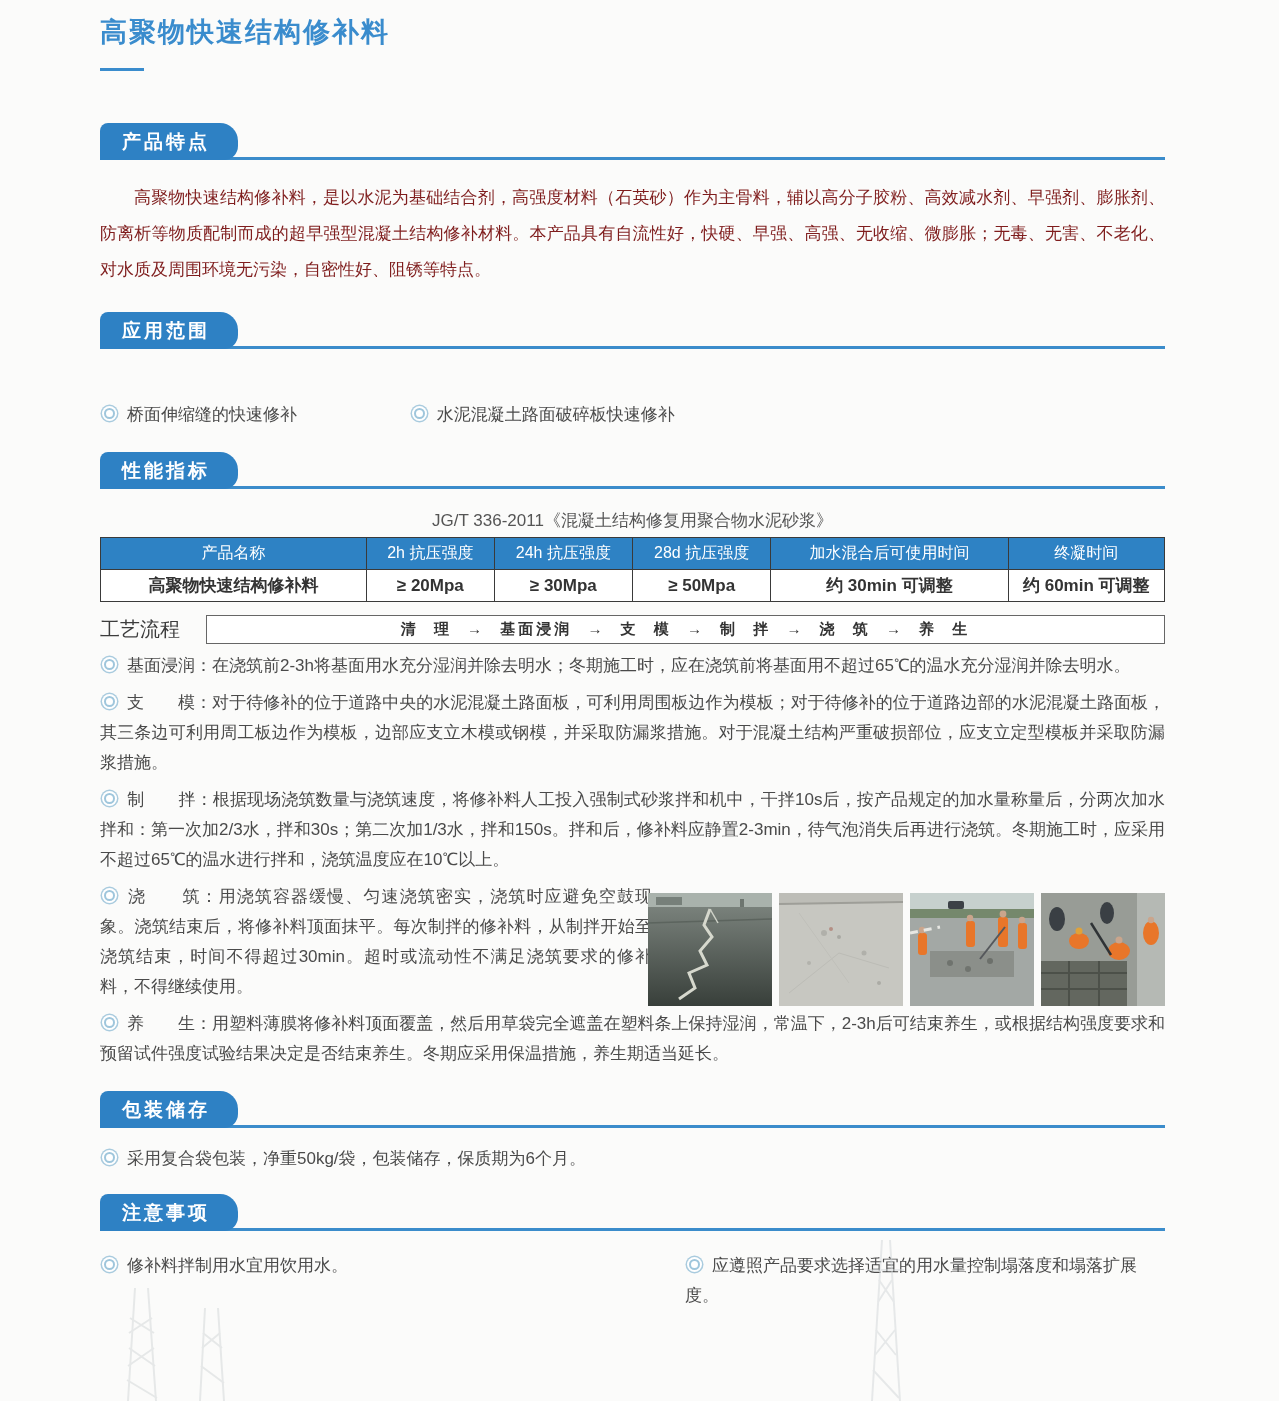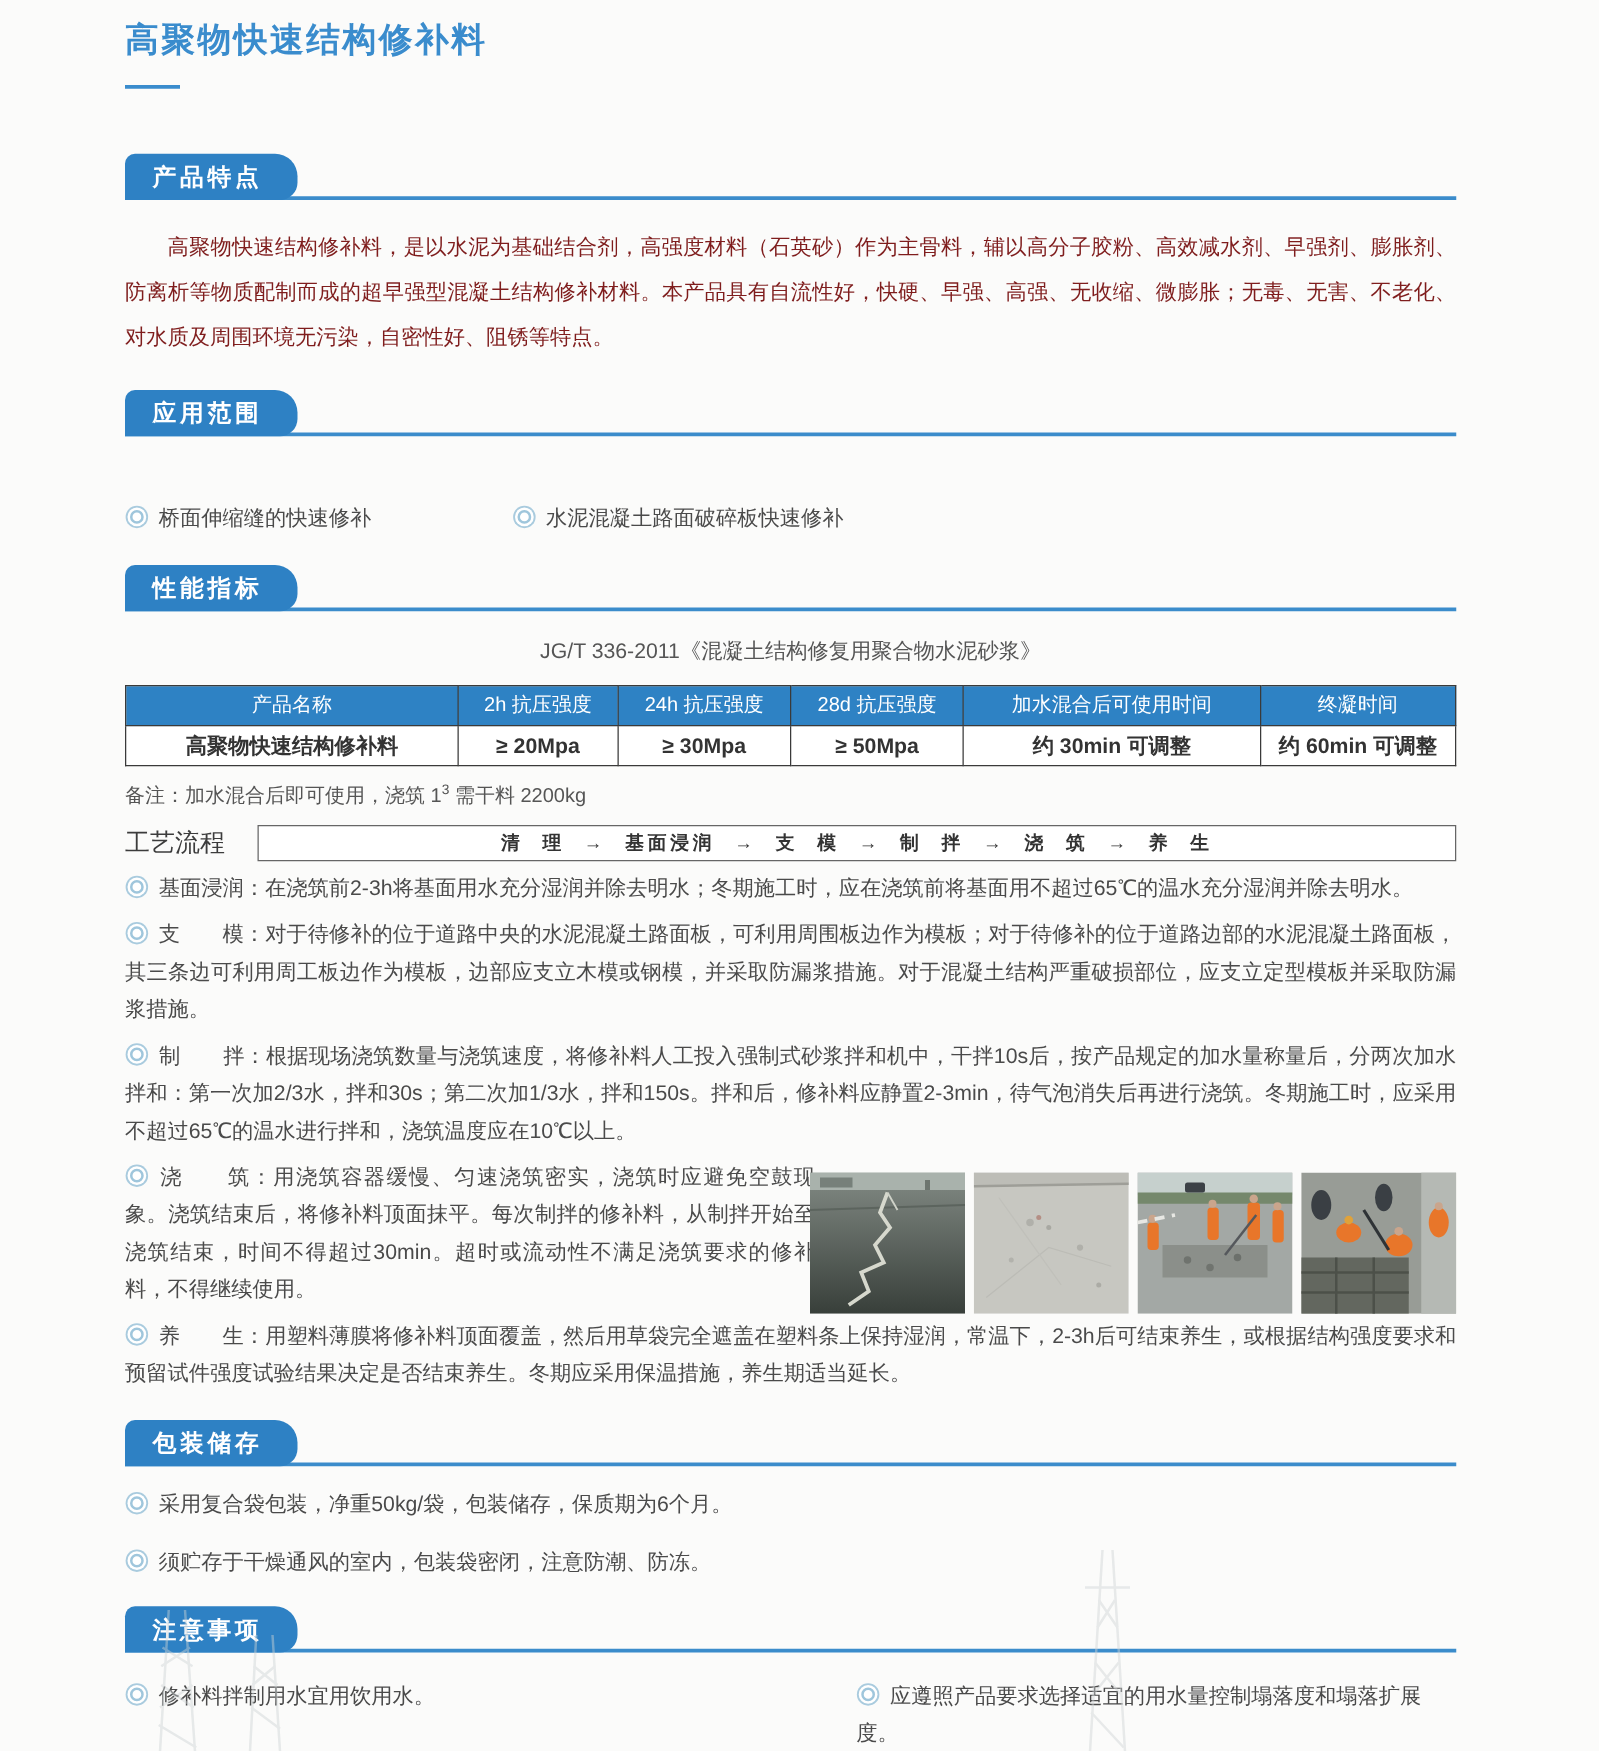--- a/index.html
+++ b/index.html
@@ -34,21 +34,21 @@
     border:2px solid #9fc6dc;background:#fff;
     box-shadow:0 0 0 2px #fff,0 0 0 3.5px #a9cbde;
     margin:0 12px 0 4px;vertical-align:1px;
   }
   .bullet-line{margin:16px 0 0;line-height:30px;}
   .app-row{margin-top:18px;}
   .app-item{display:inline-block;}
   .app-item.first{width:305px;margin-top:36px;}
   
   .std-caption{margin-top:20px;text-align:center;color:#555;font-size:17px;}
-  table.spec{border-collapse:collapse;width:100%;margin-top:16px;table-layout:fixed;}
+  table.spec{border-collapse:collapse;width:100%;margin-top:5px;table-layout:fixed;}
   table.spec th{
     background:#2e82c4;color:#fff;font-weight:normal;font-size:16px;
     border:1px solid #3a3a3a;padding:5px 4px;text-align:center;
   }
   table.spec td{
     border:1px solid #3a3a3a;padding:4px 4px;text-align:center;
     color:#333;font-weight:600;font-size:17px;background:#fff;
   }
   .spec-note{margin-top:13px;color:#555;font-size:16px;}
   .spec-note sup{font-size:11px;}
@@ -121,21 +121,20 @@
     <tr>
       <td>高聚物快速结构修补料</td>
       <td>≥ 20Mpa</td>
       <td>≥ 30Mpa</td>
       <td>≥ 50Mpa</td>
       <td>约 30min 可调整</td>
       <td>约 60min 可调整</td>
     </tr>
   </tbody>
     </table>
-  <div class="spec-note"><span>备注：加水混合后即可使用，浇筑 1</span><sup>3</sup><span> 需干料 2200kg</span></div>
 
   <div class="process-body">
     <div class="flow-row">
       <span class="flow-label">工艺流程</span>
       <div class="flow-box">清 理 → 基面浸润 → 支 模 → 制 拌 → 浇 筑 → 养 生</div>
     </div>
 
     <p class="step"><span class="ring"></span><span class="lbl">基面浸润：</span><span>在浇筑前2-3h将基面用水充分湿润并除去明水；冬期施工时，应在浇筑前将基面用不超过65℃的温水充分湿润并除去明水。</span></p>
     <p class="step"><span class="ring"></span><span class="lbl">支　　模：</span><span>对于待修补的位于道路中央的水泥混凝土路面板，可利用周围板边作为模板；对于待修补的位于道路边部的水泥混凝土路面板，其三条边可利用周工板边作为模板，边部应支立木模或钢模，并采取防漏浆措施。对于混凝土结构严重破损部位，应支立定型模板并采取防漏浆措施。</span></p>
     <p class="step"><span class="ring"></span><span class="lbl">制　　拌：</span><span>根据现场浇筑数量与浇筑速度，将修补料人工投入强制式砂浆拌和机中，干拌10s后，按产品规定的加水量称量后，分两次加水拌和：第一次加2/3水，拌和30s；第二次加1/3水，拌和150s。拌和后，修补料应静置2-3min，待气泡消失后再进行浇筑。冬期施工时，应采用不超过65℃的温水进行拌和，浇筑温度应在10℃以上。</span></p>
@@ -222,21 +221,20 @@
         <line x1="50" y1="30" x2="70" y2="62" stroke="#2f3336" stroke-width="2.5"></line>
       </svg>
     </div>
   </div>
 
   <div class="sec-head mt-pack">
     <div class="sec-line"></div>
     <div class="sec-tab">包装储存</div>
   </div>
   <p class="bullet-line"><span class="ring"></span><span>采用复合袋包装，净重50kg/袋，包装储存，保质期为6个月。</span></p>
-  <p class="bullet-line"><span class="ring"></span><span>须贮存于干燥通风的室内，包装袋密闭，注意防潮、防冻。</span></p>
 
   <div class="sec-head mt-note">
     <div class="sec-line"></div>
     <div class="sec-tab">注意事项</div>
   </div>
   <div class="notice-grid">
     <p class="bullet-line"><span class="ring"></span><span>修补料拌制用水宜用饮用水。</span></p>
     <p class="bullet-line"><span class="ring"></span><span>应遵照产品要求选择适宜的用水量控制塌落度和塌落扩展度。</span></p>
 
   </div>

